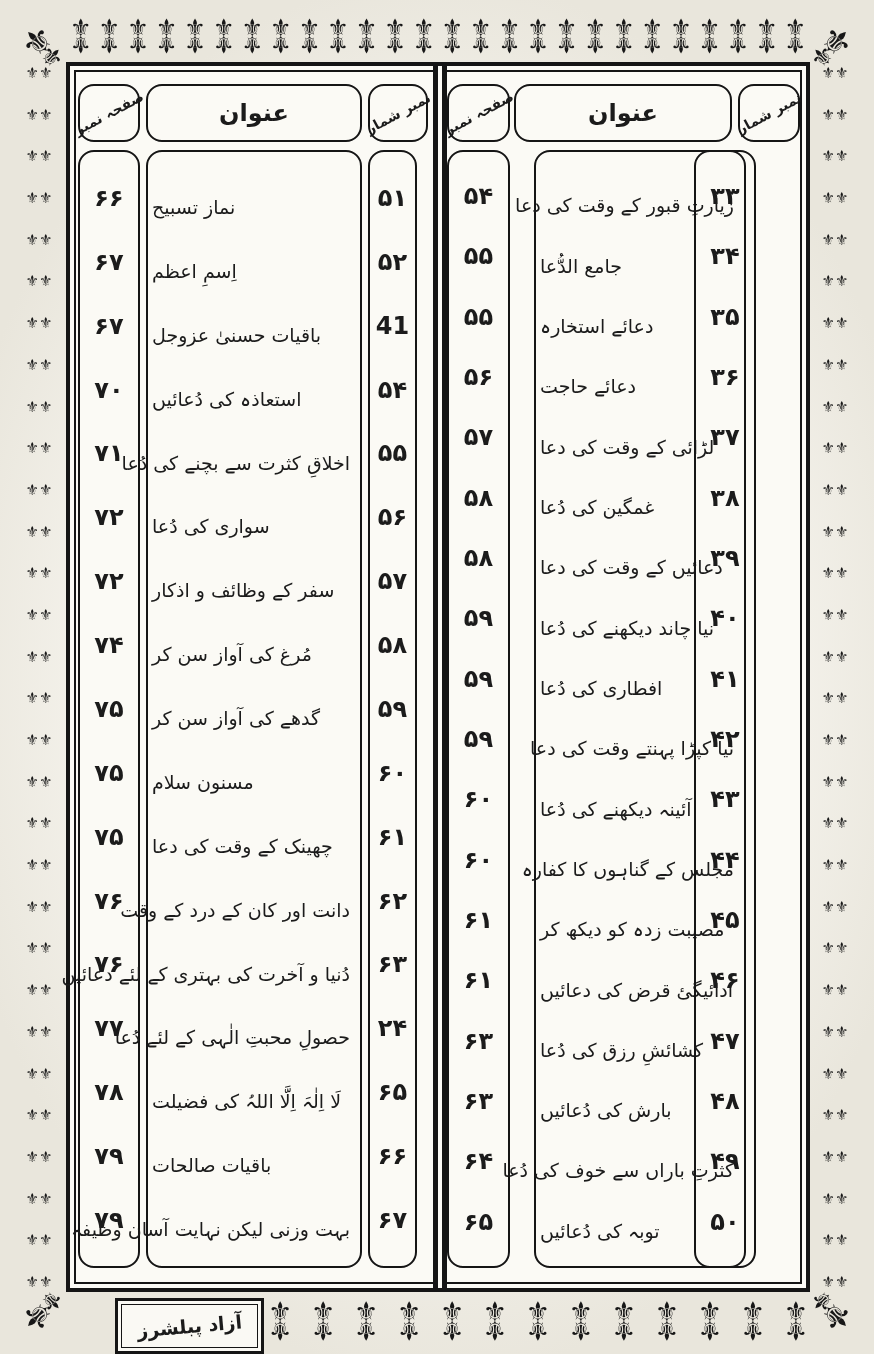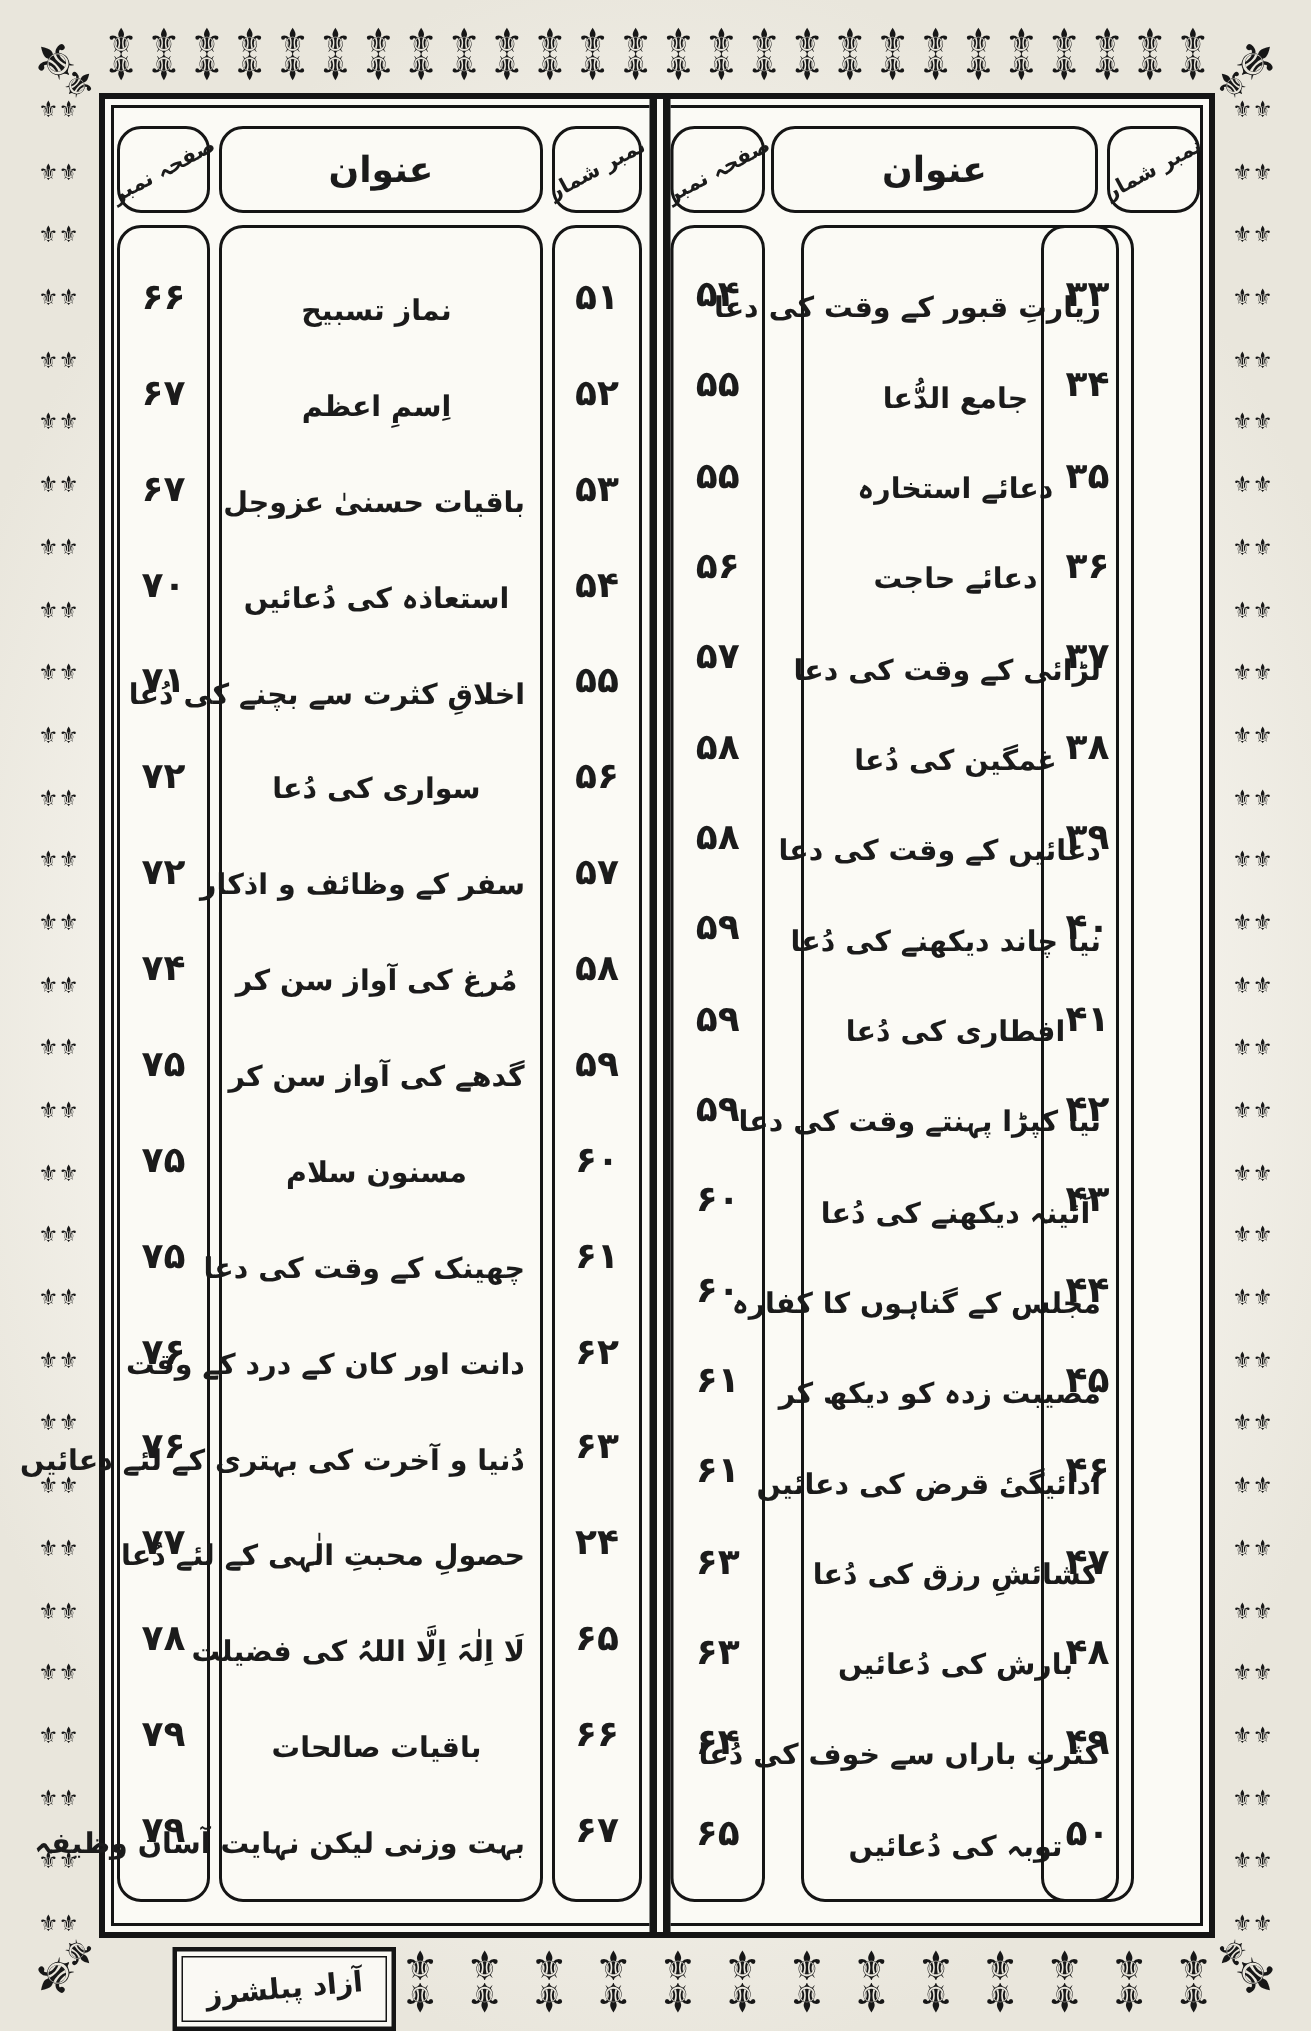--- a/index.html
+++ b/index.html
@@ -41,21 +41,21 @@
   .frame::before{content:"";position:absolute;inset:4px;border:2px solid #151515;pointer-events:none;}
   .divider{position:absolute;left:433px;top:66px;height:1222px;width:4px;
     border-left:5px solid #151515;border-right:5px solid #151515;background:#fbfaf5;}
   
   .pill{position:absolute;border:2.5px solid #151515;border-radius:16px;background:transparent;box-sizing:border-box;}
   .hdr{top:84px;height:58px;display:flex;align-items:center;justify-content:center;}
   .colbody{top:150px;height:1118px;display:flex;flex-direction:column;justify-content:space-around;padding:14px 0;box-sizing:border-box;}
   .hdr .diag{transform:rotate(-28deg);font-size:14px;font-weight:bold;white-space:nowrap;}
   .hdr .big{font-size:24px;font-weight:bold;}
   .num-cell{text-align:center;font-size:24px;font-weight:bold;direction:rtl;line-height:1;}
-  .title-cell{direction:rtl;text-align:center;padding:0 10px 0 4px;font-size:19px;font-weight:bold;white-space:nowrap;line-height:1.15;margin-top:20px;}
+  .title-cell{direction:rtl;text-align:left;padding:0 10px 0 4px;font-size:19px;font-weight:normal;white-space:nowrap;line-height:1.15;margin-top:20px;}
   
   .publisher{position:absolute;left:115px;top:1298px;width:143px;height:50px;
     border:3px solid #151515;background:#faf9f4;display:flex;align-items:center;justify-content:center;}
   .publisher::before{content:"";position:absolute;inset:3px;border:1px solid #151515;}
   .publisher span{font-size:19px;font-weight:bold;transform:rotate(-5deg);direction:rtl;}
 </style>
 </head>
 <body>
 
 <div class="page">
@@ -527,25 +527,25 @@
       <div class="title-cell">گدھے کی آواز سن کر</div>
       <div class="title-cell">مسنون سلام</div>
       <div class="title-cell">چھینک کے وقت کی دعا</div>
       <div class="title-cell">دانت اور کان کے درد کے وقت</div>
       <div class="title-cell">دُنیا و آخرت کی بہتری کے لئے دعائیں</div>
       <div class="title-cell">حصولِ محبتِ الٰہی کے لئے دُعا</div>
       <div class="title-cell">لَا اِلٰہَ اِلَّا اللہُ کی فضیلت</div>
       <div class="title-cell">باقیات صالحات</div>
       <div class="title-cell">بہت وزنی لیکن نہایت آسان وظیفہ</div>
     </div>
-  <div class="pill colbody" style="left:368px;width:60px;">
+  <div class="pill colbody" style="left:368px;width:49px;">
 
   <div class="num-cell">۵۱</div>
       <div class="num-cell">۵۲</div>
-      <div class="num-cell">۵۳</div>
+      <div class="num-cell">41</div>
       <div class="num-cell">۵۴</div>
       <div class="num-cell">۵۵</div>
       <div class="num-cell">۵۶</div>
       <div class="num-cell">۵۷</div>
       <div class="num-cell">۵۸</div>
       <div class="num-cell">۵۹</div>
       <div class="num-cell">۶۰</div>
       <div class="num-cell">۶۱</div>
       <div class="num-cell">۶۲</div>
       <div class="num-cell">۶۳</div>

